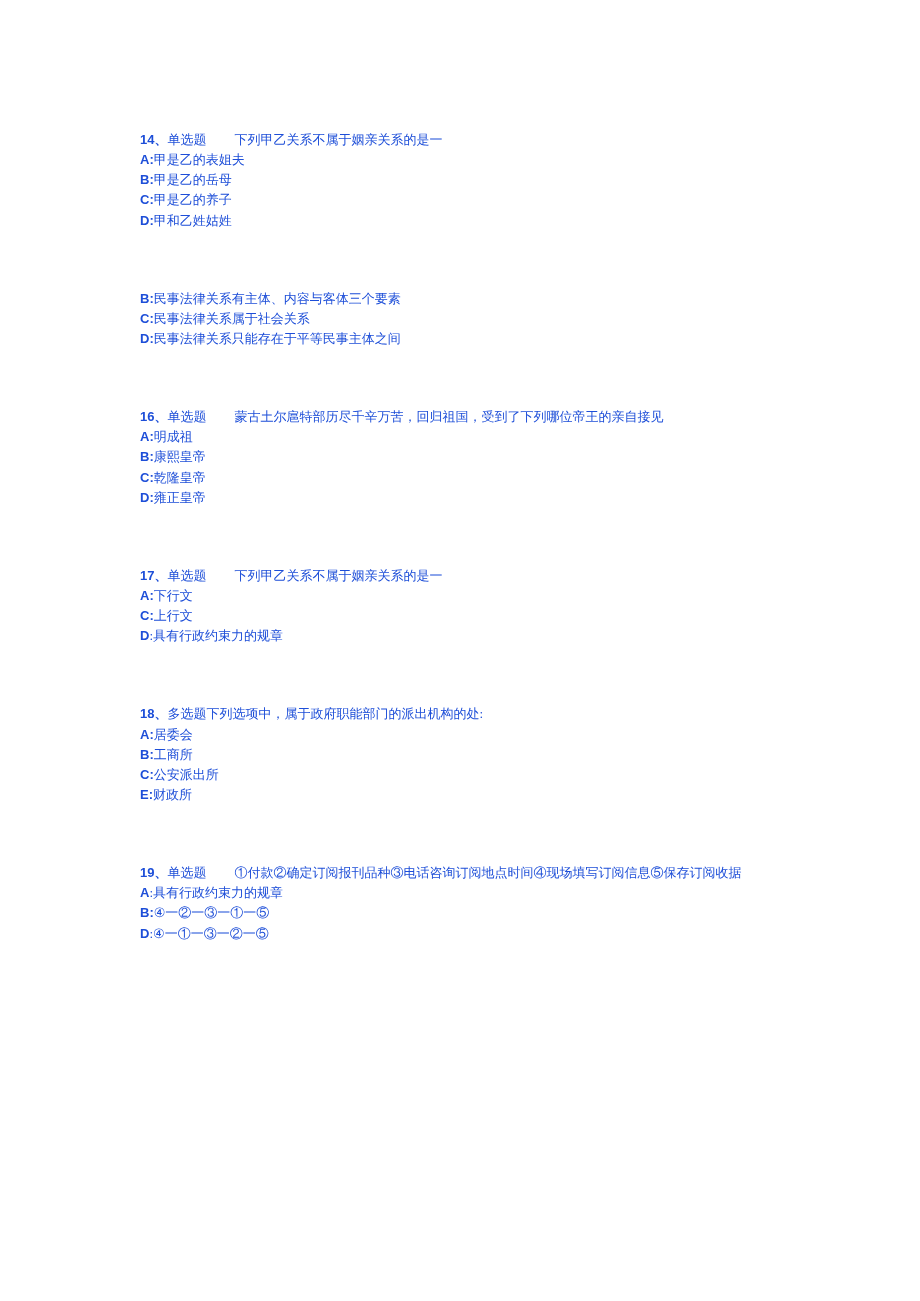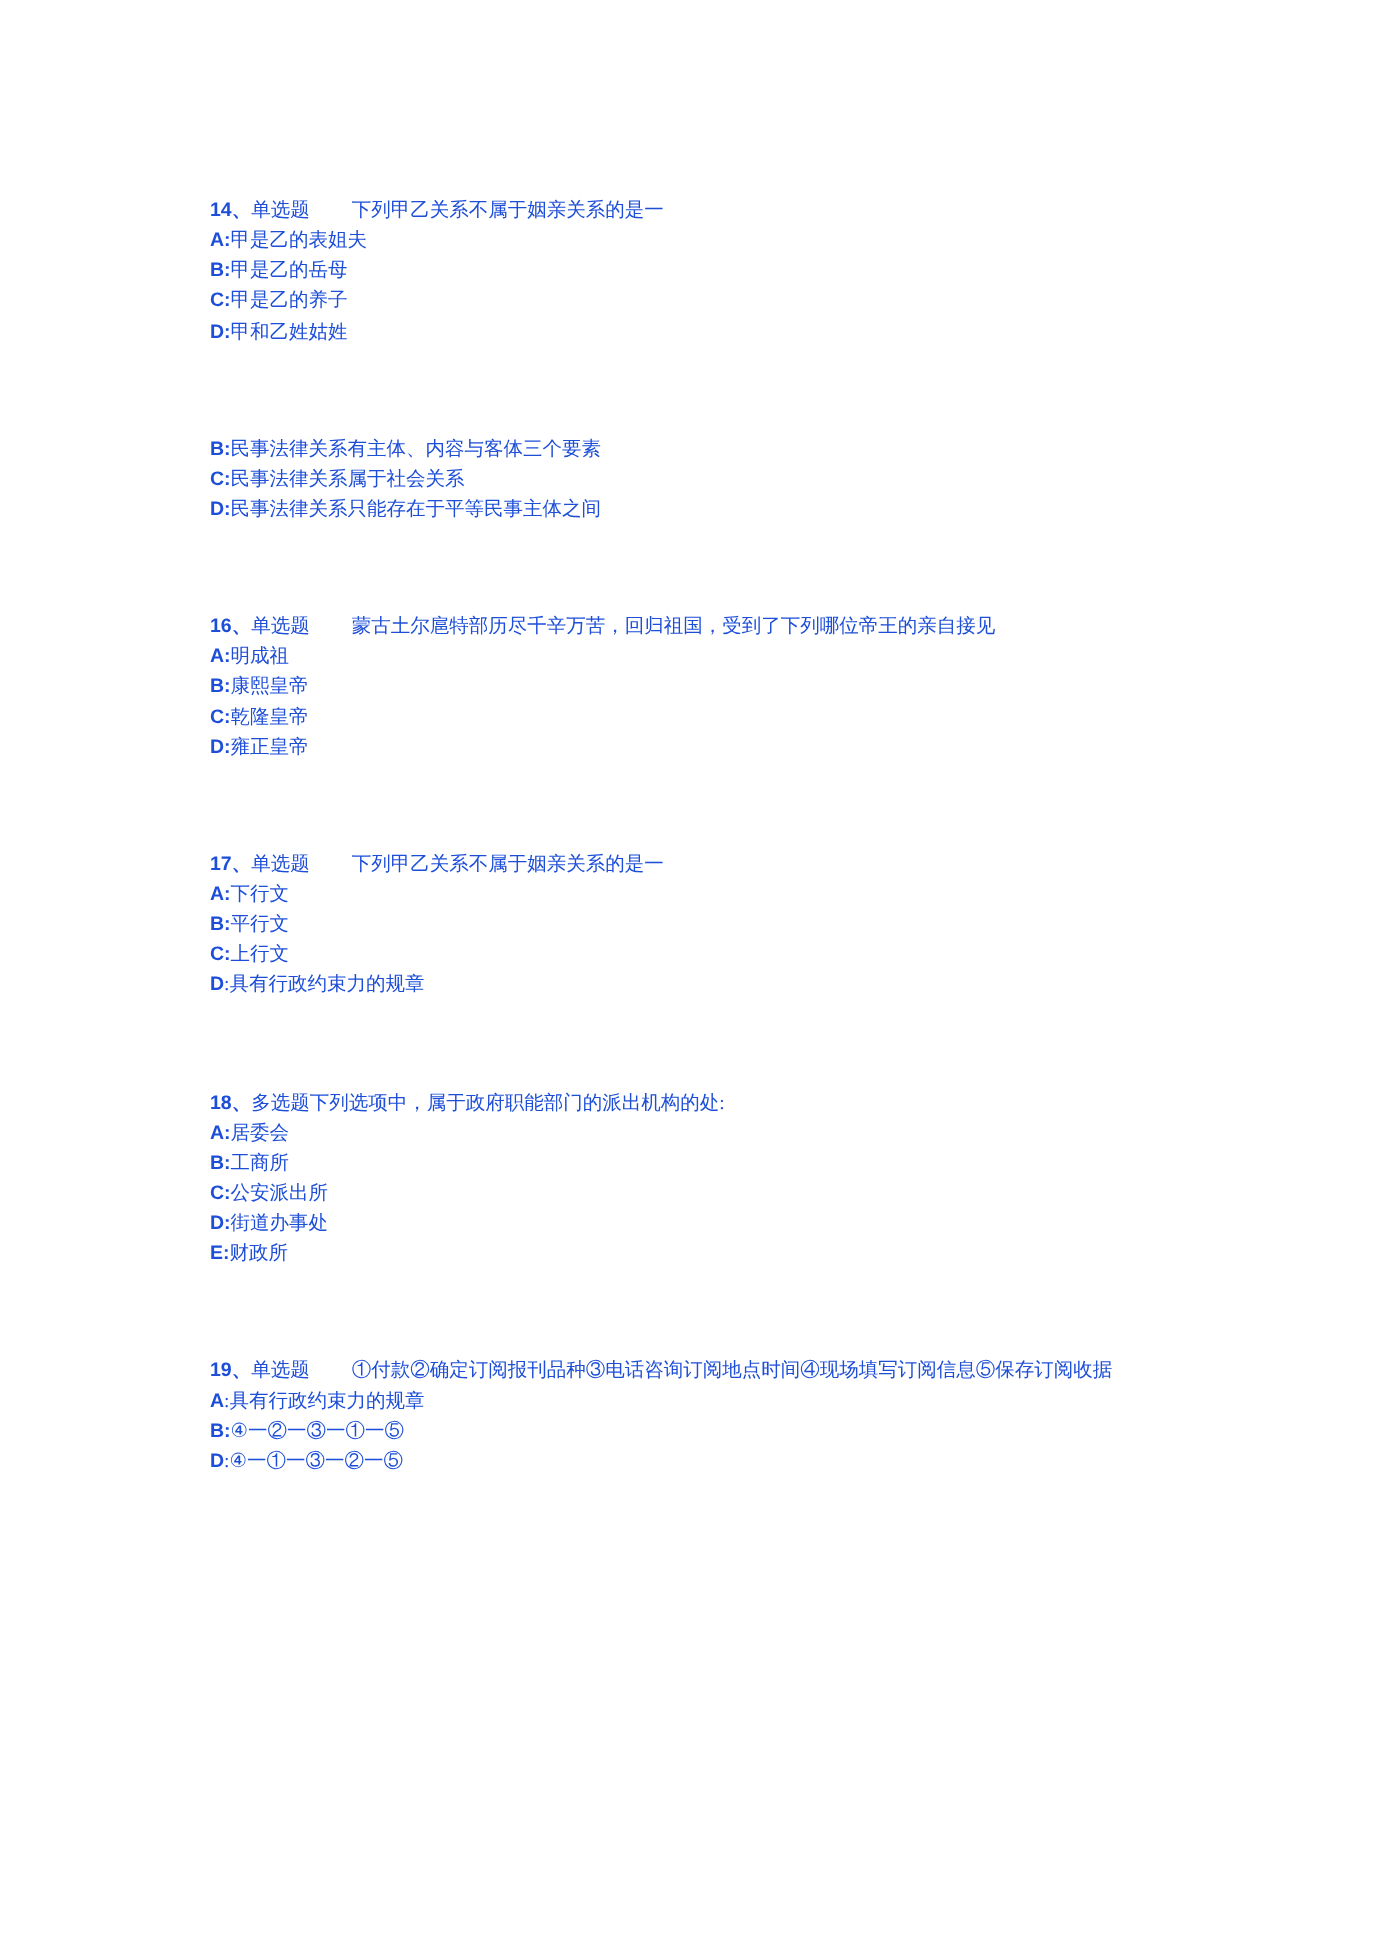--- a/index.html
+++ b/index.html
@@ -72,33 +72,31 @@
     <div class="q-line"><span class="opt-letter">B:</span><span>康熙皇帝</span></div>
     <div class="q-line"><span class="opt-letter">C:</span><span>乾隆皇帝</span></div>
     <div class="q-line"><span class="opt-letter">D:</span><span>雍正皇帝</span></div>
   </div>
 
   <div class="question-block">
     <div class="q-line">
       <span class="label-strong">17、</span><span class="type-strong">单选题</span><span class="gap"></span><span class="stem-text">下列甲乙关系不属于姻亲关系的是一</span>
     </div>
     <div class="q-line"><span class="opt-letter">A:</span><span>下行文</span></div>
-    <div class="q-line"><span class="opt-letter">B:</span><span>平行文</span></div>
     <div class="q-line"><span class="opt-letter">C:</span><span>上行文</span></div>
     <div class="q-line"><span class="opt-letter">D</span><span>:具有行政约束力的规章</span></div>
   </div>
 
   <div class="question-block">
     <div class="q-line">
       <span class="label-strong">18、</span><span class="type-strong">多选题</span><span class="stem-text">下列选项中，属于政府职能部门的派出机构的处:</span>
     </div>
     <div class="q-line"><span class="opt-letter">A:</span><span>居委会</span></div>
     <div class="q-line"><span class="opt-letter">B:</span><span>工商所</span></div>
     <div class="q-line"><span class="opt-letter">C:</span><span>公安派出所</span></div>
-    <div class="q-line"><span class="opt-letter">D:</span><span>街道办事处</span></div>
     <div class="q-line"><span class="opt-letter">E:</span><span>财政所</span></div>
   </div>
 
   <div class="question-block" style="margin-bottom:20px;">
     <div class="q-line" style="">
       <span class="label-strong">19、</span><span class="type-strong">单选题</span><span class="gap"></span><span class="stem-text">①付款②确定订阅报刊品种③电话咨询订阅地点时间④现场填写订阅信息⑤保存订阅收据</span>
     </div>
     <div class="q-line"><span class="opt-letter">A</span><span>:具有行政约束力的规章</span></div>
     <div class="q-line"><span class="opt-letter">B:</span><span>④一②一③一①一⑤</span></div>
     <div class="q-line"><span class="opt-letter">D</span><span>:④一①一③一②一⑤</span></div>

